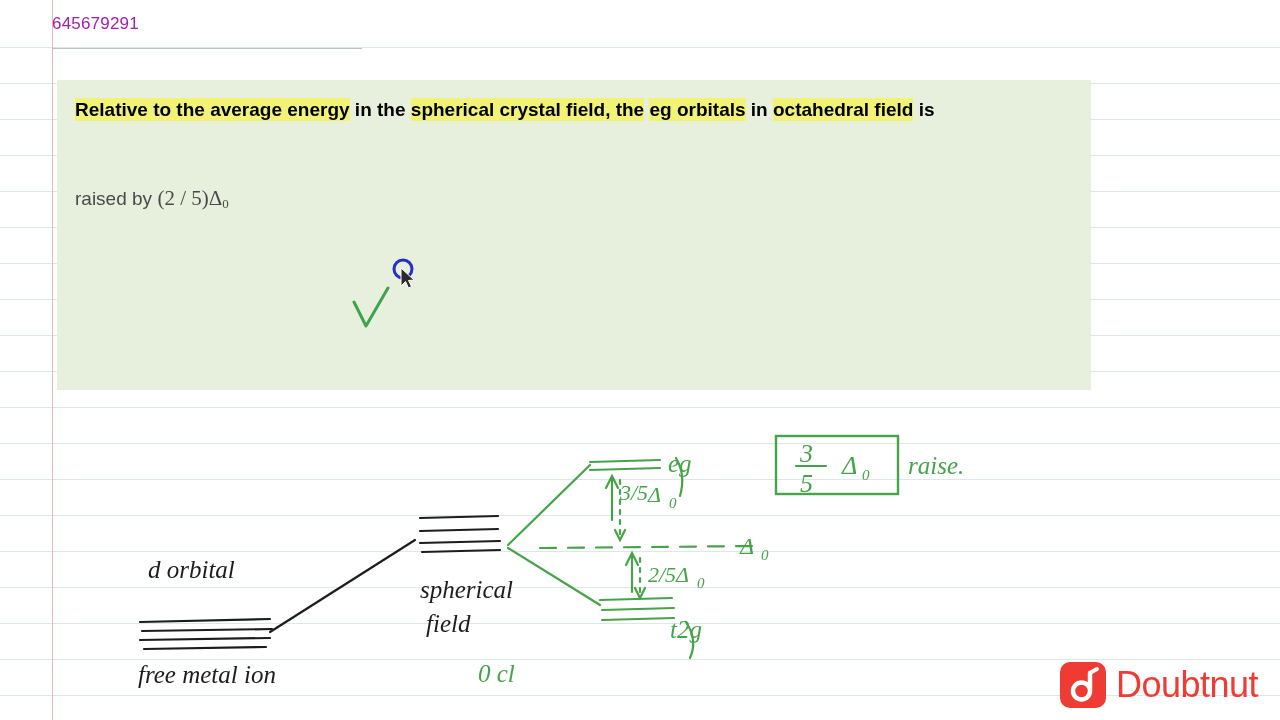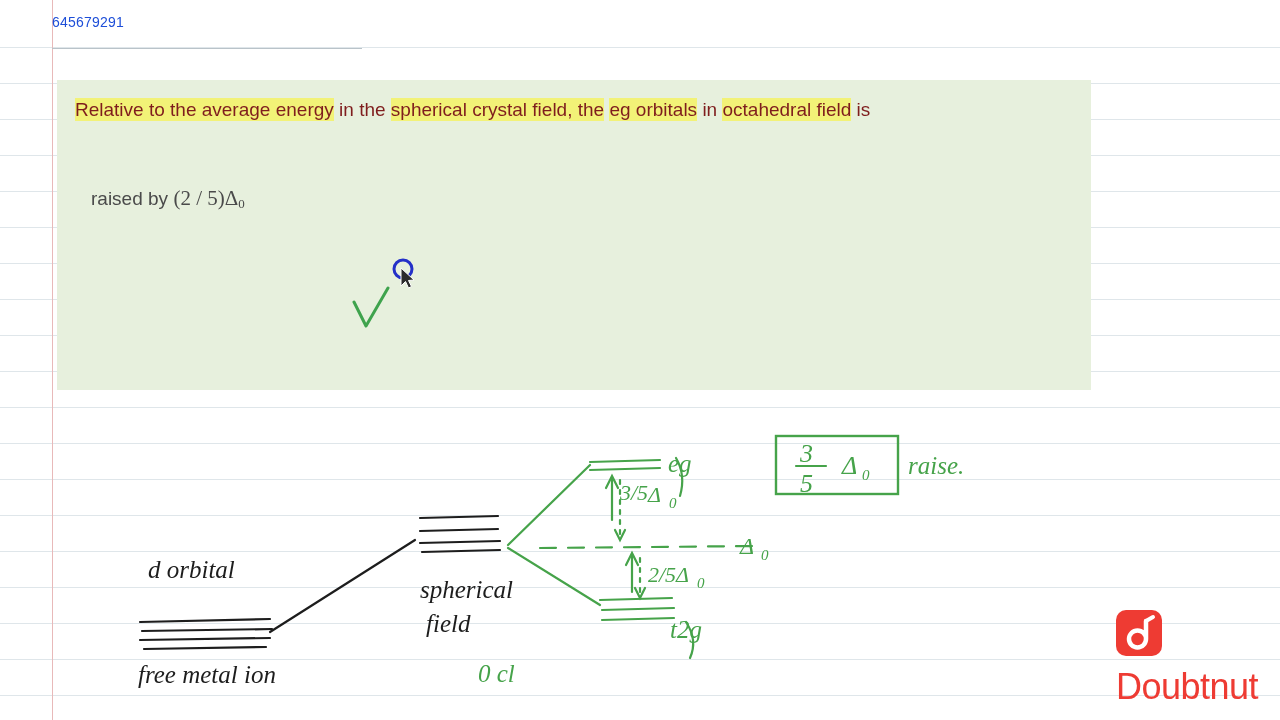--- a/index.html
+++ b/index.html
@@ -35,22 +35,22 @@
     width: 1px;
     height: 720px;
     background: #e8b9b9;
   }
 
   
   #qid {
     position: absolute;
     left: 52px;
     top: 14px;
-    font-size: 14px;
-    color: #1d4ed8;
+    font-size: 17px;
+    color: #a21caf;
     letter-spacing: 0.2px;
   }
   #qid-underline {
     position: absolute;
     left: 52px;
     top: 48px;
     width: 310px;
     height: 1px;
     background: #b9c3c9;
   }
@@ -61,34 +61,35 @@
     left: 57px;
     top: 80px;
     width: 1034px;
     height: 310px;
     background: #e7f0dd;
   }
   .q-text {
     position: absolute;
     left: 18px;
     font-size: 19px;
-    color: #7f1d1d;
+    color: #000000;
     line-height: 26px;
+    font-weight: bold;
   }
   #q-stem {
     top: 17px;
     width: 1010px;
   }
   .hl {
     background: #f2f277;
     padding: 1px 0;
   }
   .opt {
     position: absolute;
-    left: 34px;
+    left: 18px;
     font-size: 19px;
     color: #4a4a4a;
     white-space: nowrap;
     text-align: center;
   }
   .opt .math {
     font-family: "Liberation Serif", serif;
     font-size: 21px;
   }
   .opt .sub {
@@ -126,23 +127,22 @@
     width: 1010px;
     height: 310px;
   }
 
   
   #logo {
     position: absolute;
     right: 22px;
     bottom: 12px;
     display: flex;
-    align-items: flex-start;
+    align-items: center;
     gap: 10px;
-    flex-direction: column;
   }
   #logo-mark {
     width: 46px;
     height: 46px;
     border-radius: 10px;
     background: #ee3b33;
     position: relative;
   }
   #logo-text {
     font-size: 36px;

